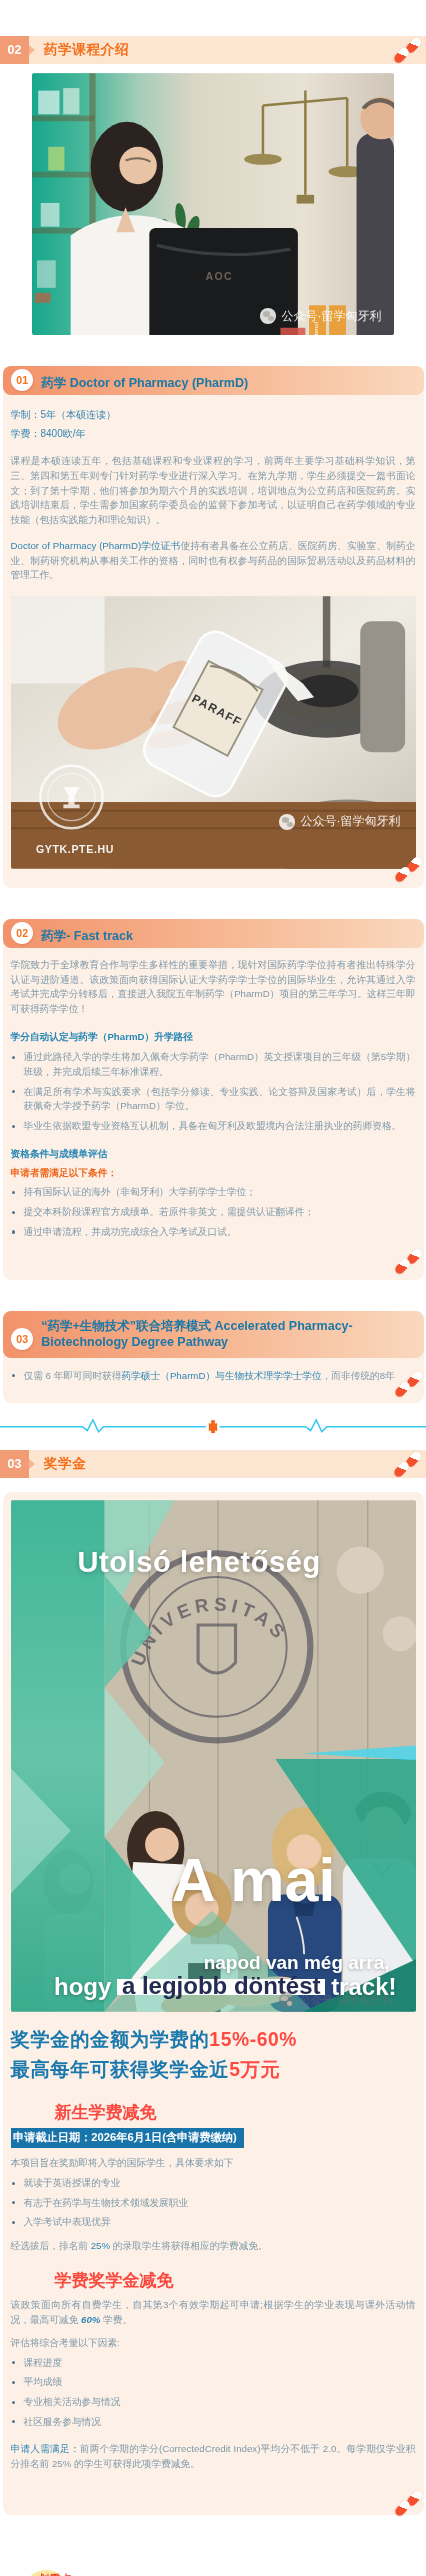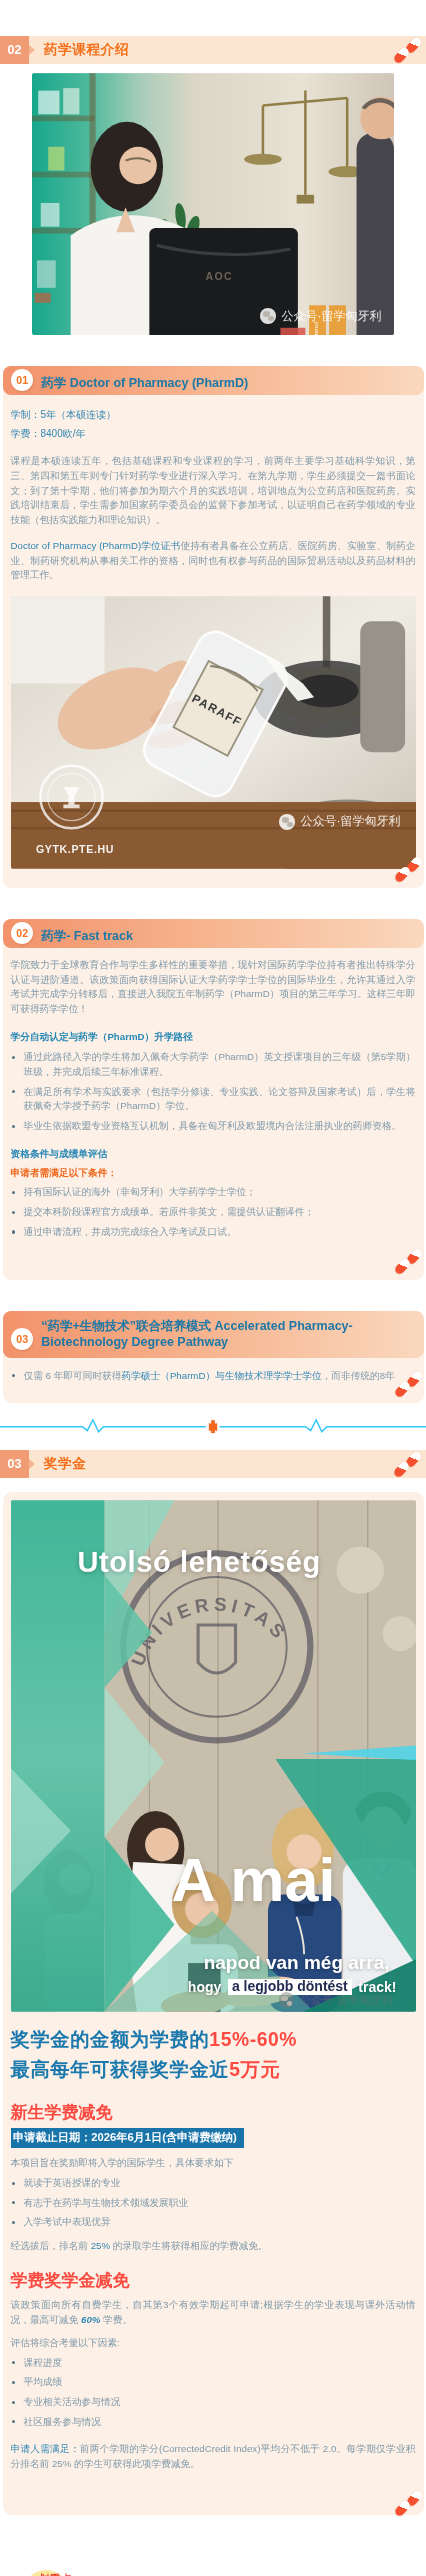--- a/index.html
+++ b/index.html
@@ -52,35 +52,35 @@
   .b-item { display:flex; margin-top:5px; text-align:justify; }
   .b-item::before { content:""; flex:none; width:3.1px; height:3.1px; border-radius:50%; background:#54748a; margin:5.6px 8px 0 1.9px; }
   .pill-anchor { position:absolute; right:3.7px; bottom:3.7px; }
 
   
   .divider { position:relative; height:17.5px; margin-top:15px; }
 
   
   .big-line { margin-top:13.7px; font-size:19.3px; line-height:27.5px; font-weight:bold; color:#1B79AE; letter-spacing:0.6px; }
   .red { color:#FF4A42; }
-  .red-head { margin-top:22.5px; font-size:17px; font-weight:bold; color:#FB4B41; }
+  .red-head { margin-top:22.5px; font-size:17px; font-weight:bold; color:#FB4B41;margin-left:44px; }
   .red-head.second { margin-top:21px; }
   .deadline-box { display:inline-block; margin-top:7.5px; background:#1974A9; color:#ffffff;
                   font-size:11.2px; font-weight:bold; line-height:17.5px; padding:0.6px 7.5px 1.2px 2.5px; }
   .intro { margin-top:8.7px; }
   .req { margin-top:12.5px; }
 
   
   .ph3-title { position:absolute; top:55px; left:67px; color:#fff; font-size:29px; font-weight:bold;
                text-shadow:0 1.2px 5px rgba(0,0,0,.25); letter-spacing:0.6px; }
   .ph3-big { position:absolute; top:373px; left:161px; color:#fff; font-size:61px; font-weight:bold;
              text-shadow:0 1.9px 6.2px rgba(0,0,0,.2); }
   .ph3-line1 { position:absolute; top:456px; right:26px; color:#fff; font-size:19px; font-weight:bold;
                text-shadow:0 1.2px 3.7px rgba(0,0,0,.3); }
-  .ph3-line2 { position:absolute; top:479px; right:19px; color:#fff; font-size:14px; font-weight:bold;
+  .ph3-line2 { position:absolute; top:479px; right:19px; color:#fff; font-size:24px; font-weight:bold;
                text-shadow:0 1.2px 3.7px rgba(0,0,0,.3); display:flex; gap:6.2px; align-items:center; }
   .ph3-line2 .boxed { background:#fff; color:#232D52; padding:0 4.4px 1.2px; text-shadow:none; }
   .ph3-wm { right:22.5px; top:492px; font-size:11.2px; }
 
   
   .footer-teaser { position:absolute; left:23px; top:2570px; width:125px; height:25px; }
   .teaser-circle { position:absolute; left:0; top:0; width:46px; height:46px; border-radius:50%; background:#FCE9A0; }
   .teaser-text { position:absolute; left:16px; top:1.9px; color:#F23A2F; font-size:10px; font-weight:bold; letter-spacing:1.2px; }
 </style>
 </head>

